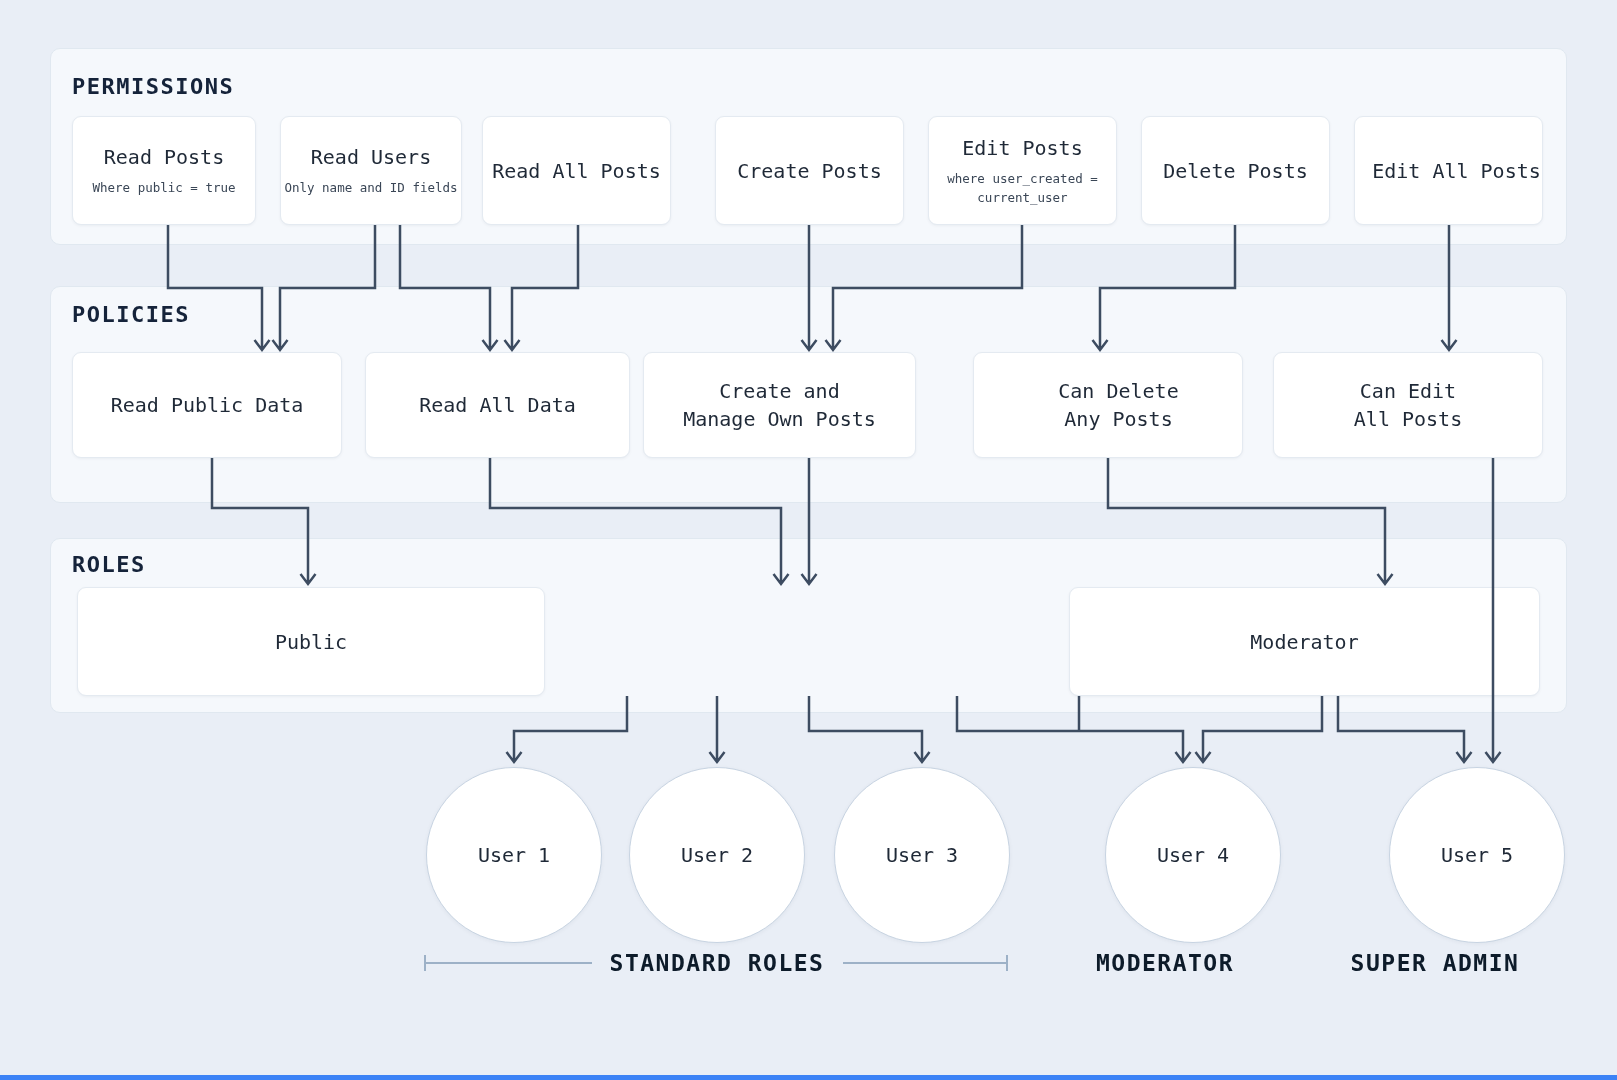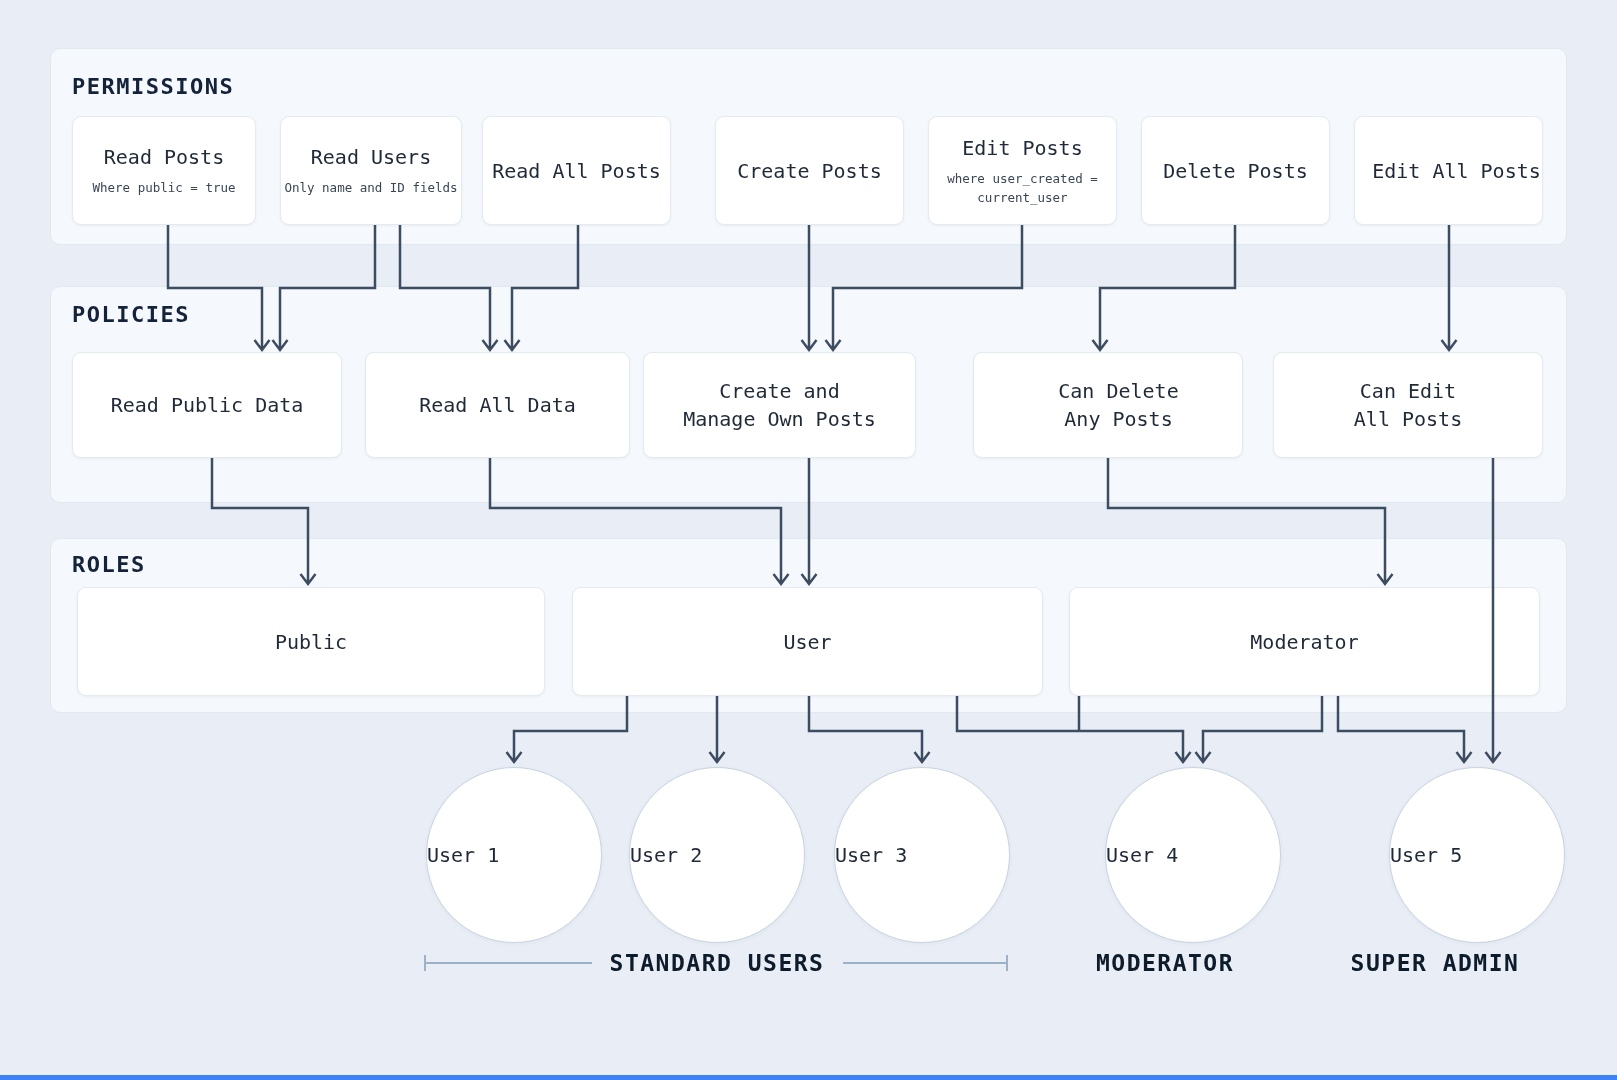--- a/index.html
+++ b/index.html
@@ -13,21 +13,21 @@
   .section{position:absolute;background:var(--container-fill);border:1.5px solid var(--container-border);border-radius:10px;}
   .section-label{position:absolute;font-size:22px;font-weight:bold;letter-spacing:1.5px;color:var(--text-primary);}
   .node{position:absolute;background:var(--node-fill);border:1.5px solid var(--node-border);border-radius:9px;
         box-shadow:0 1px 3px rgba(16,42,67,.05);display:flex;flex-direction:column;align-items:center;
         justify-content:center;text-align:center;z-index:2;}
   .node-title{font-size:20px;color:#1f2937;white-space:pre-line;line-height:1.4;}
   .node-sub{font-size:12.5px;color:var(--text-secondary);margin-top:8px;white-space:pre-line;line-height:1.5;}
   .node-sub:empty{display:none;}
   .circle{position:absolute;width:176px;height:176px;border-radius:50%;background:var(--node-fill);
           border:1.5px solid #c8d4e2;box-shadow:0 1px 4px rgba(16,42,67,.05);display:flex;align-items:center;
-          justify-content:flex-start;z-index:2;}
+          justify-content:center;z-index:2;}
   .circle-label{font-size:20px;color:#1f2937;}
   .group-label{position:absolute;transform:translateX(-50%);font-size:23px;font-weight:bold;
                letter-spacing:1.5px;color:#0d1b2a;white-space:nowrap;}
   svg.overlay{position:absolute;left:0;top:0;z-index:5;pointer-events:none;}
   .arrow{stroke:var(--arrow);stroke-width:2.5;fill:none;stroke-linejoin:miter;}
   .bracket{stroke:var(--bracket);stroke-width:2;fill:none;}
   .accent-bar{position:absolute;left:0;bottom:0;width:100%;height:5px;background:var(--accent-bar);z-index:6;}
 </style>
 </head>
 <body>
@@ -87,44 +87,41 @@
 Any Posts</div>
   </div>
   <div class="node" style="left:1273px;top:352px;width:270px;height:106px;">
     <div class="node-title">Can Edit
 All Posts</div>
   </div>
 
   <div class="node" style="left:77px;top:587px;width:468px;height:109px;">
     <div class="node-title">Public</div>
   </div>
-  <div class="node" style="left:572px;top:587px;width:471px;height:109px;">
-    <div class="node-title">User</div>
-  </div>
   <div class="node" style="left:1069px;top:587px;width:471px;height:109px;">
     <div class="node-title">Moderator</div>
   </div>
 
   <div class="circle" style="left:426px;top:767px;">
     <div class="circle-label">User 1</div>
   </div>
   <div class="circle" style="left:629px;top:767px;">
     <div class="circle-label">User 2</div>
   </div>
   <div class="circle" style="left:834px;top:767px;">
     <div class="circle-label">User 3</div>
   </div>
   <div class="circle" style="left:1105px;top:767px;">
     <div class="circle-label">User 4</div>
   </div>
   <div class="circle" style="left:1389px;top:767px;">
     <div class="circle-label">User 5</div>
   </div>
 
-  <div class="group-label" style="left:717px;top:950px;">STANDARD USERS</div>
+  <div class="group-label" style="left:717px;top:950px;">STANDARD ROLES</div>
   <div class="group-label" style="left:1165px;top:950px;">MODERATOR</div>
   <div class="group-label" style="left:1435px;top:950px;">SUPER ADMIN</div>
 
   <svg class="overlay" width="1617" height="1080" viewBox="0 0 1617 1080">
     <path class="arrow" d="M168 225 V288 H262 V350 M254.5 340 L262 350 L269.5 340"></path>
     <path class="arrow" d="M375 225 V288 H280 V350 M272.5 340 L280 350 L287.5 340"></path>
     <path class="arrow" d="M400 225 V288 H490 V350 M482.5 340 L490 350 L497.5 340"></path>
     <path class="arrow" d="M578 225 V288 H512 V350 M504.5 340 L512 350 L519.5 340"></path>
     <path class="arrow" d="M809 225 V350 M801.5 340 L809 350 L816.5 340"></path>
     <path class="arrow" d="M1022 225 V288 H833 V350 M825.5 340 L833 350 L840.5 340"></path>

